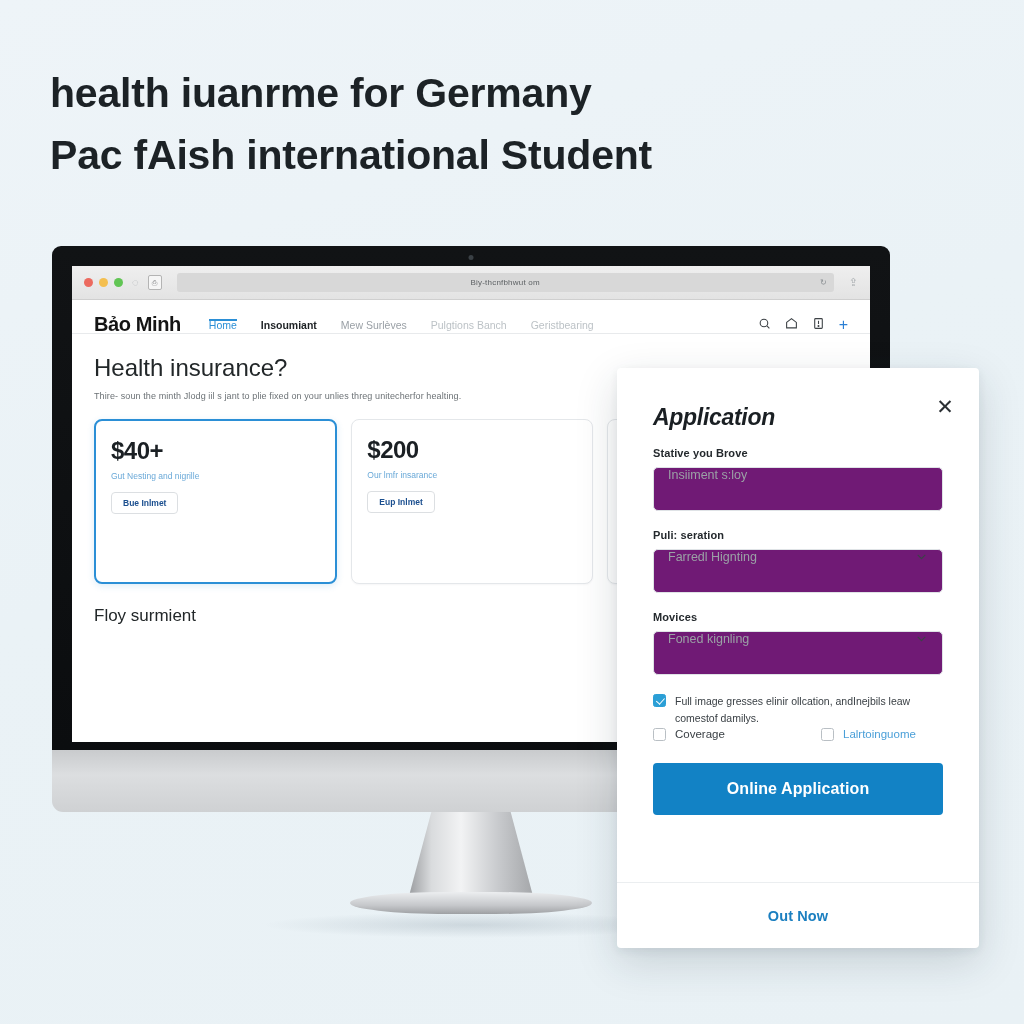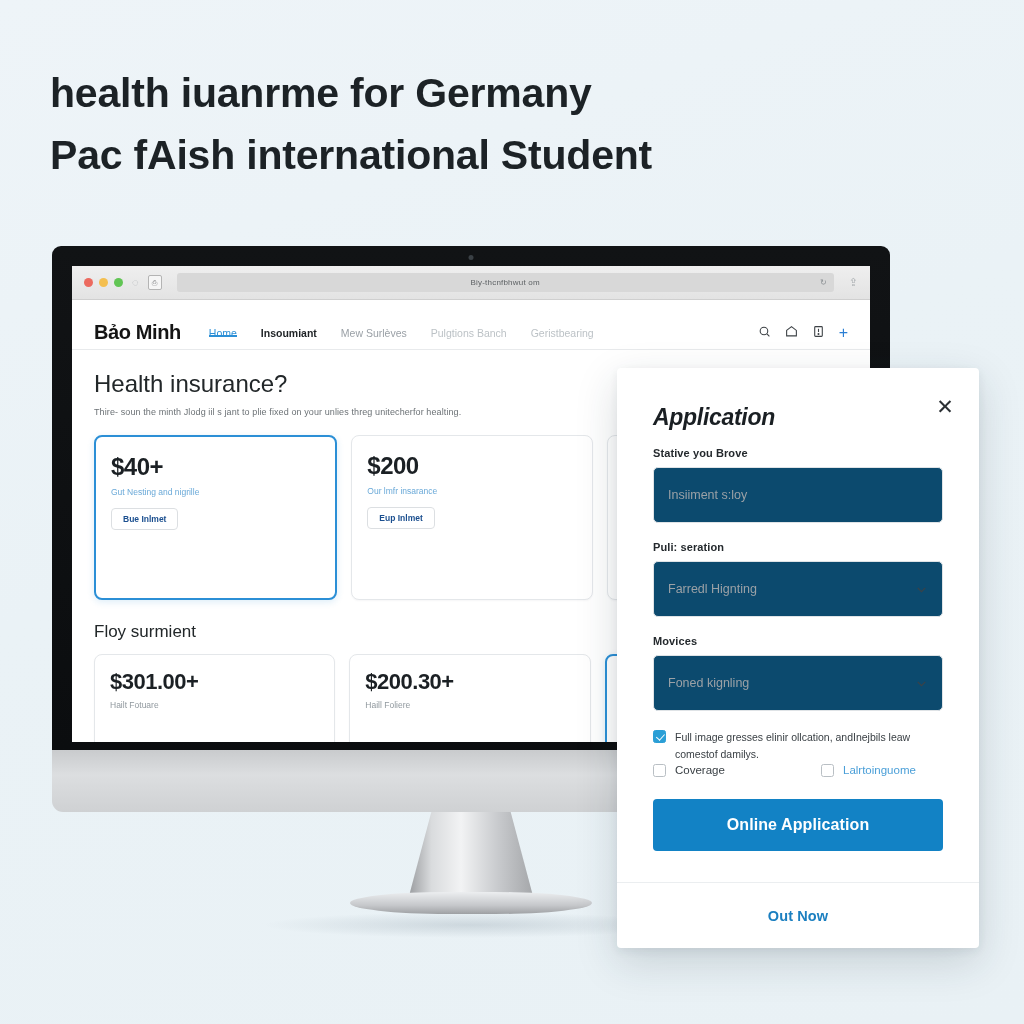--- a/index.html
+++ b/index.html
@@ -110,21 +110,21 @@
     width: 14px; height: 15px;
     border: 1px solid #b4b4b4;
     border-radius: 2px;
     background: #f6f6f6;
     display: flex; align-items: center; justify-content: center;
     font-size: 7px; color: #77797b;
   }
 
   
   .site-nav {
-    height: 50px;
+    height: 34px;
     background: #fff;
     border-bottom: 1px solid #e8eaec;
     display: flex;
     align-items: center;
     padding: 16px 22px 0 22px;
   }
   .logo {
     font-size: 20px;
     font-weight: 800;
     color: #141414;
@@ -335,26 +335,26 @@
     font-style: italic;
   }
   .field-label {
     font-size: 11px;
     font-weight: 700;
     color: #24292d;
     margin-bottom: 8px;
     letter-spacing: .1px;
   }
   .field-box {
-    height: 56px;
+    height: 44px;
     border: 1px solid #dfe3e6;
     border-radius: 5px;
-    background: #0c4a6e;
-    display: flex;
-    align-items: center;
+    background: #701a75;
+    display: flex;
+    align-items: flex-start;
     padding: 0 14px;
     margin-bottom: 18px;
     font-size: 12.5px;
     color: #9ba1a6;
     justify-content: space-between;
   }
   .field-box .val { filter: blur(0.35px); }
   .chev {
     width: 13px; height: 13px;
     color: #3c4247;
@@ -518,34 +518,20 @@
         <div class="card">
           <div class="price">$27495</div>
           <div class="tag">Ourl Minh osed nedents</div>
           <div class="desc">Duercceart to vess the oiflir nedvent these-iss lusatiom.</div>
           <span class="btn">Fue Inlmet</span>
         </div>
       </div>
 
       <div class="section-h">Floy surmient</div>
 
-      <div class="card-row">
-        <div class="card small">
-          <div class="price">$301.00+</div>
-          <div class="tag">Hailt Fotuare</div>
-        </div>
-        <div class="card small">
-          <div class="price">$200.30+</div>
-          <div class="tag">Haill Foliere</div>
-        </div>
-        <div class="card small sel">
-          <div class="price">$490</div>
-          <div class="tag">Haal Fdnbre</div>
-        </div>
-      </div>
     </div>
   </div>
 
   <div class="chin"></div>
   <div class="neck"></div>
   <div class="foot"></div>
   <div class="shadow"></div>
 </div>
 
 <div class="app-panel">

